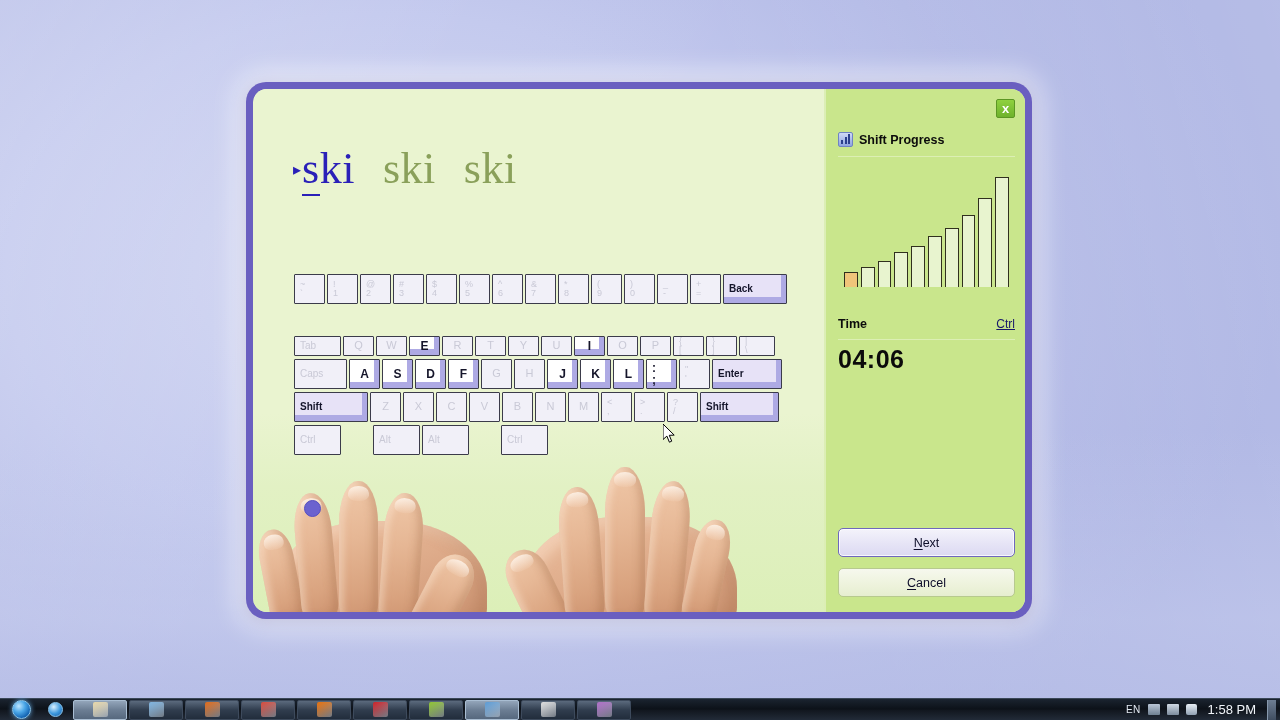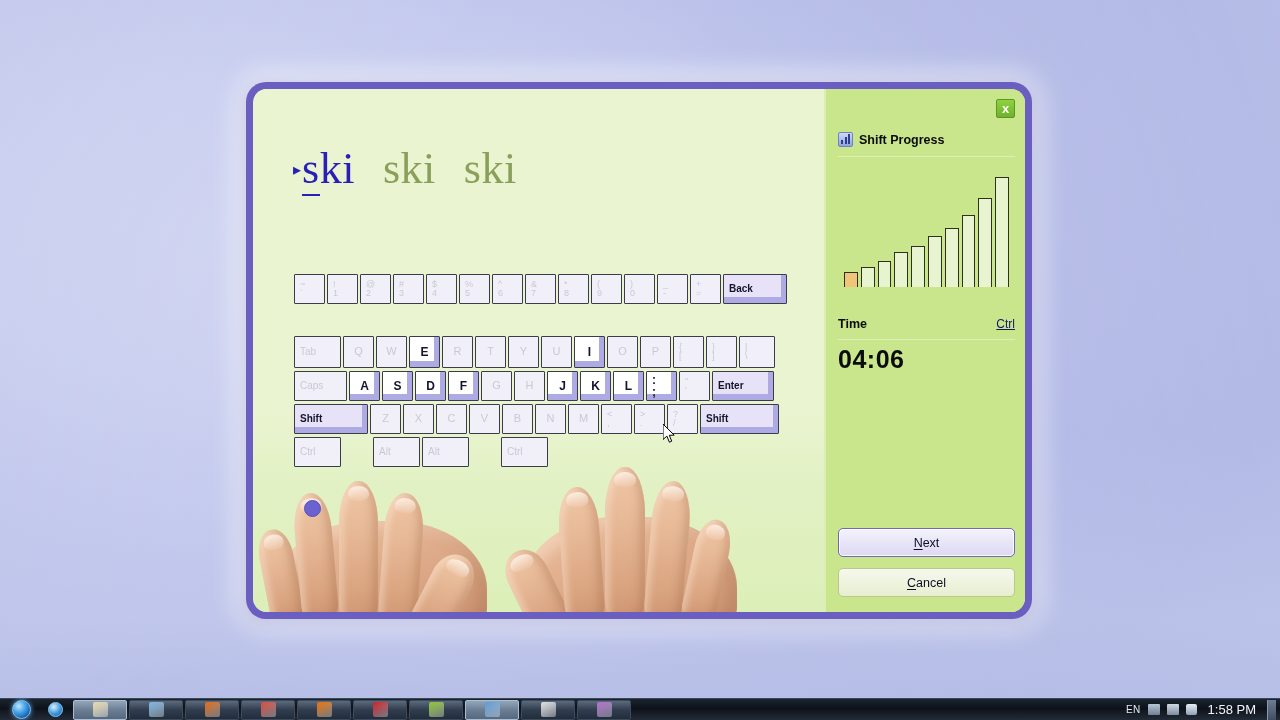--- a/index.html
+++ b/index.html
@@ -87,21 +87,21 @@
   }
   .word-gap { display: inline-block; width: 28px; }
 
   
   .keyboard {
     position: absolute;
     left: 41px; top: 185px;
     width: 495px;
   }
   .krow { display: flex; gap: 2px; margin-bottom: 3px; height: 30px; }
-  .krow.r2 { height: 32px; margin-top: 32px; }
+  .krow.r2 { height: 20px; margin-top: 32px; }
   .key {
     position: relative;
     background: #f1f0f8;
     border: 1px solid #3b3b4a;
     border-radius: 1px;
     flex: 0 0 auto;
     width: 31px;
     font-size: 10px;
     color: #c9c9d6;
     display: flex;
@@ -529,21 +529,21 @@
                 <div>:</div>
                 <div>;</div>
               </span>
             </div>
             <div class="key num" style="width: 31px;">
               <span class="lbl">
                 <div>"</div>
                 <div>'</div>
               </span>
             </div>
-            <div class="key wide-lbl fill" style="width: 62px;">
+            <div class="key wide-lbl fill" style="width: 70px;">
               <span class="lbl">Enter</span>
             </div>
           </div>
           <div class="krow">
             <div class="key wide-lbl fill" style="width: 74px;">
               <span class="lbl">Shift</span>
             </div>
             <div class="key" style="width: 31px;">
               <span class="lbl">Z</span>
             </div>

